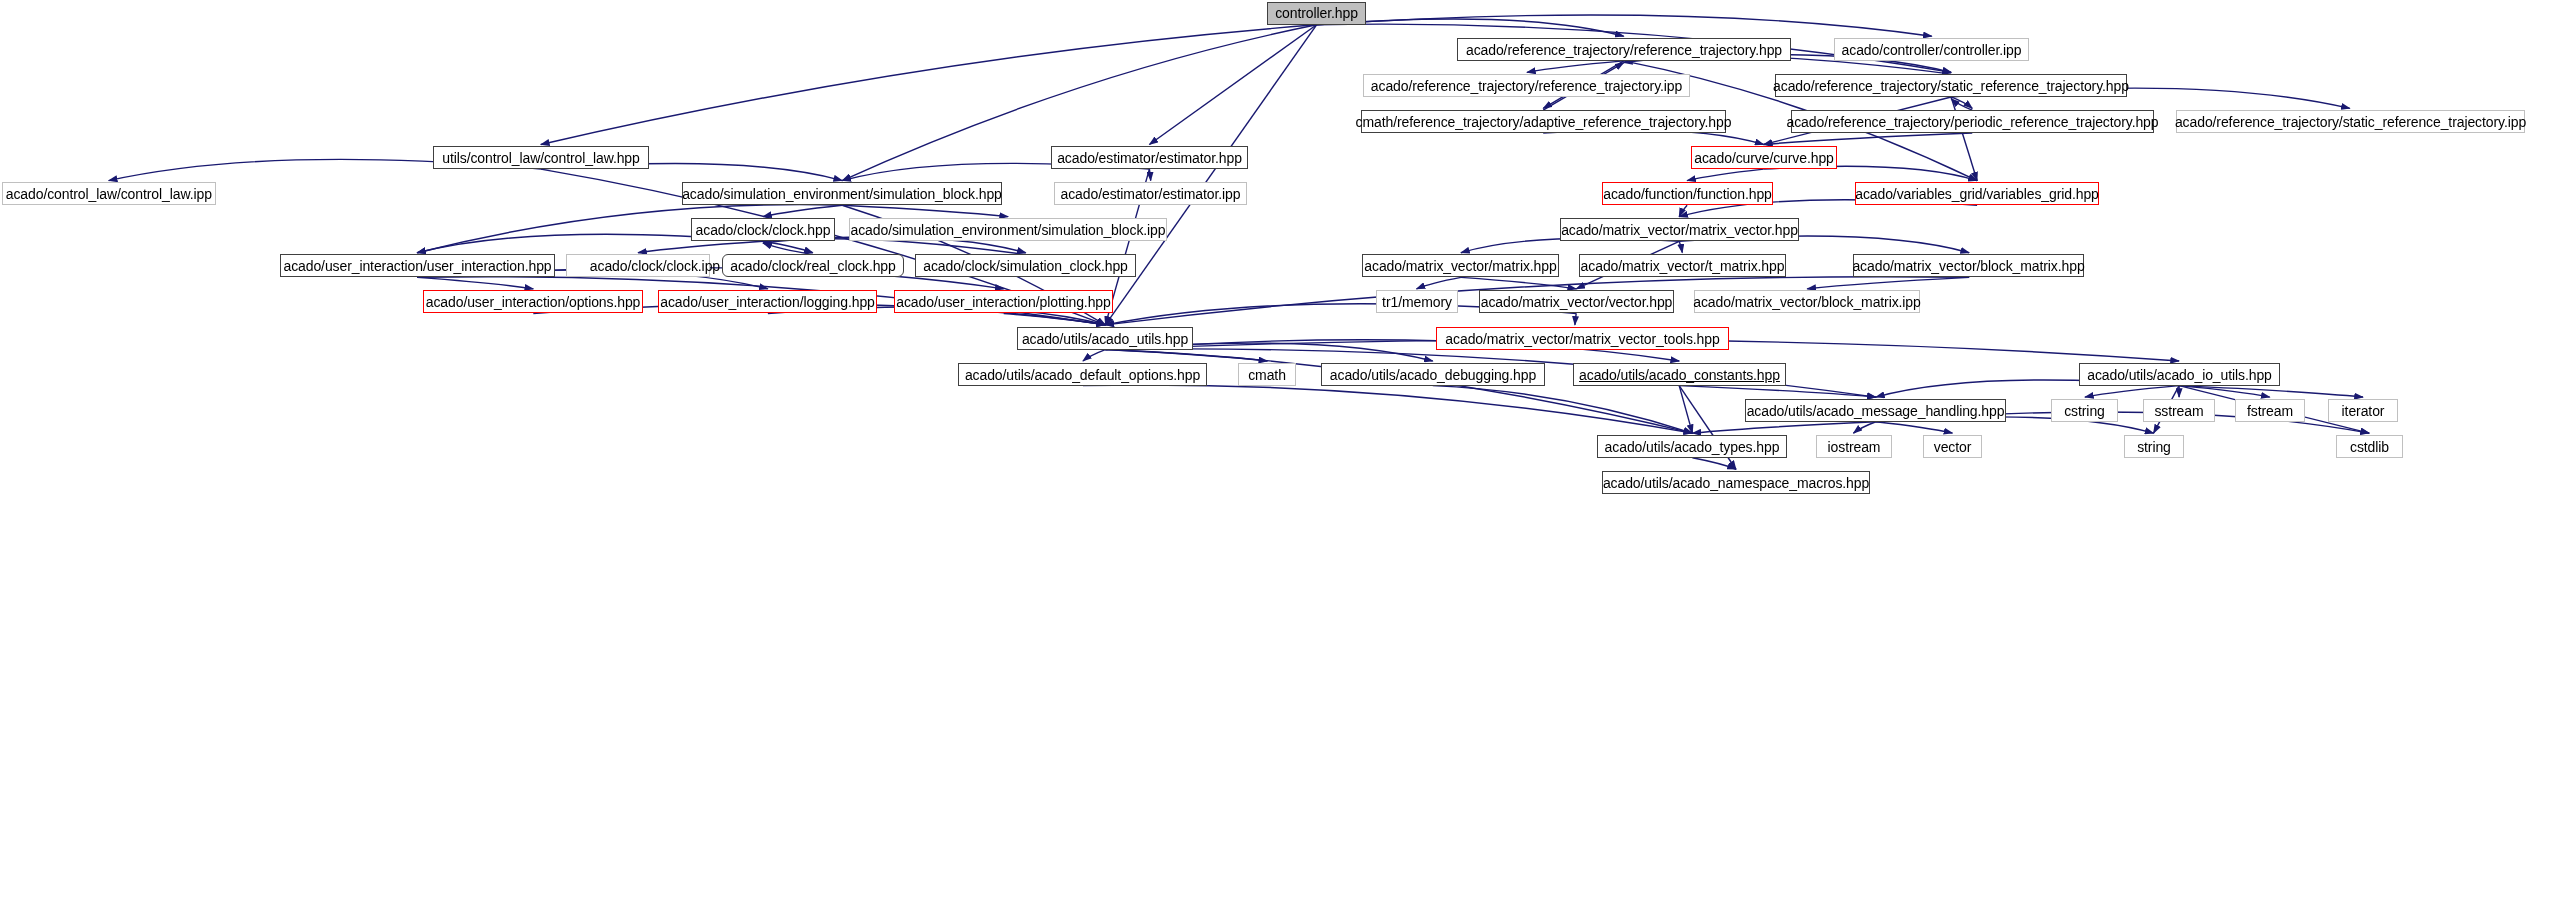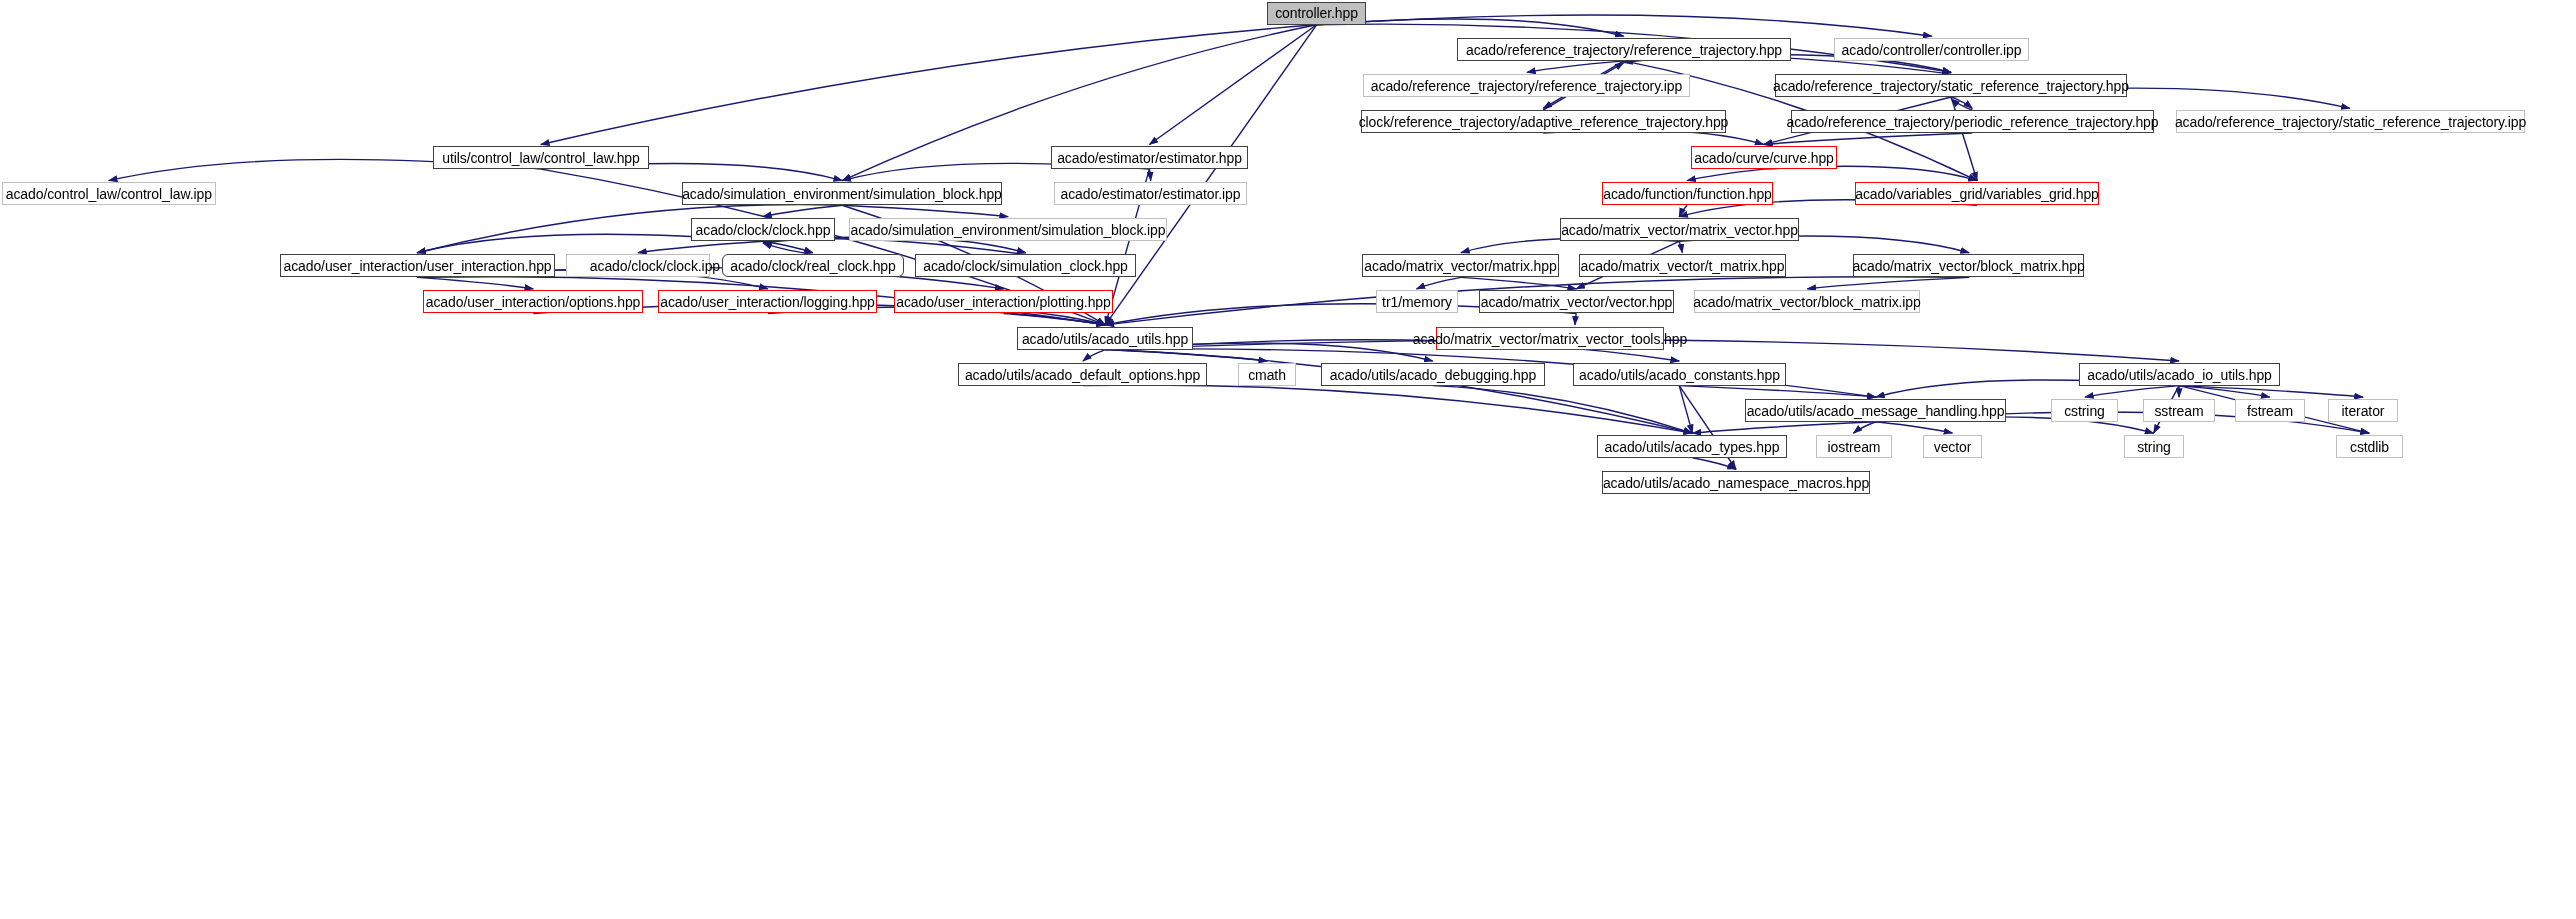--- a/index.html
+++ b/index.html
@@ -129,21 +129,21 @@
         <path d="M1923,520 Q1956.66,526.5 1972.5,533" marker-end="url(#arrow)"></path>
         <path d="M1908,438 Q1940.25,485.5 1972.5,533" marker-end="url(#arrow)"></path>
       </g>
   </svg>
   <div id="nodes">
       <div class="node n-root" style="left: 1267px; top: 1.8px; width: 99px;">controller.hpp</div>
       <div class="node n-hdr" style="left: 1457px; top: 38px; width: 334px;">acado/reference_trajectory/reference_trajectory.hpp</div>
       <div class="node n-ipp" style="left: 1834px; top: 38px; width: 195px;">acado/controller/controller.ipp</div>
       <div class="node n-ipp" style="left: 1363px; top: 74px; width: 327px;">acado/reference_trajectory/reference_trajectory.ipp</div>
       <div class="node n-hdr" style="left: 1775px; top: 74px; width: 352px;">acado/reference_trajectory/static_reference_trajectory.hpp</div>
-      <div class="node n-hdr" style="left: 1361px; top: 110px; width: 365px;">clock/reference_trajectory/adaptive_reference_trajectory.hpp</div>
+      <div class="node n-hdr" style="left: 1361px; top: 110px; width: 365px;">cmath/reference_trajectory/adaptive_reference_trajectory.hpp</div>
       <div class="node n-hdr" style="left: 1791px; top: 110px; width: 363px;">acado/reference_trajectory/periodic_reference_trajectory.hpp</div>
       <div class="node n-ipp" style="left: 2176px; top: 110px; width: 349px;">acado/reference_trajectory/static_reference_trajectory.ipp</div>
       <div class="node n-hdr" style="left: 433px; top: 146px; width: 216px;">utils/control_law/control_law.hpp</div>
       <div class="node n-hdr" style="left: 1051px; top: 146px; width: 197px;">acado/estimator/estimator.hpp</div>
       <div class="node n-red" style="left: 1691px; top: 146px; width: 146px;">acado/curve/curve.hpp</div>
       <div class="node n-ipp" style="left: 1.8px; top: 182px; width: 214px;">acado/control_law/control_law.ipp</div>
       <div class="node n-hdr" style="left: 682px; top: 182px; width: 320px;">acado/simulation_environment/simulation_block.hpp</div>
       <div class="node n-ipp" style="left: 1054px; top: 182px; width: 193px;">acado/estimator/estimator.ipp</div>
       <div class="node n-red" style="left: 1602px; top: 182px; width: 171px;">acado/function/function.hpp</div>
       <div class="node n-red" style="left: 1855px; top: 182px; width: 244px;">acado/variables_grid/variables_grid.hpp</div>
@@ -157,25 +157,25 @@
       <div class="node n-hdr" style="left: 1362px; top: 254px; width: 197px;">acado/matrix_vector/matrix.hpp</div>
       <div class="node n-hdr" style="left: 1579px; top: 254px; width: 207px;">acado/matrix_vector/t_matrix.hpp</div>
       <div class="node n-hdr" style="left: 1853px; top: 254px; width: 231px;">acado/matrix_vector/block_matrix.hpp</div>
       <div class="node n-red" style="left: 423px; top: 290px; width: 220px;">acado/user_interaction/options.hpp</div>
       <div class="node n-red" style="left: 658px; top: 290px; width: 219px;">acado/user_interaction/logging.hpp</div>
       <div class="node n-red" style="left: 894px; top: 290px; width: 219px;">acado/user_interaction/plotting.hpp</div>
       <div class="node n-sys" style="left: 1376px; top: 290px; width: 82px;">tr1/memory</div>
       <div class="node n-hdr" style="left: 1479px; top: 290px; width: 195px;">acado/matrix_vector/vector.hpp</div>
       <div class="node n-ipp" style="left: 1694px; top: 290px; width: 226px;">acado/matrix_vector/block_matrix.ipp</div>
       <div class="node n-hdr" style="left: 1017px; top: 327px; width: 176px;">acado/utils/acado_utils.hpp</div>
-      <div class="node n-red" style="left: 1436px; top: 327px; width: 228px;">acado/matrix_vector/matrix_vector_tools.hpp</div>
+      <div class="node n-red" style="left: 1436px; top: 327px; width: 293px;">acado/matrix_vector/matrix_vector_tools.hpp</div>
       <div class="node n-hdr" style="left: 958px; top: 363px; width: 249px;">acado/utils/acado_default_options.hpp</div>
       <div class="node n-sys" style="left: 1238px; top: 363px; width: 58px;">cmath</div>
       <div class="node n-hdr" style="left: 1321px; top: 363px; width: 224px;">acado/utils/acado_debugging.hpp</div>
-      <div class="node n-hdr" style="left: 1573px; top: 363px; width: 213px;">acado/utils/acado_constants.hpp</div>
+      <div class="node n-hdr" style="left: 1573px; top: 363px; width: 213px; text-decoration: underline;">acado/utils/acado_constants.hpp</div>
       <div class="node n-hdr" style="left: 2079px; top: 363px; width: 201px;">acado/utils/acado_io_utils.hpp</div>
       <div class="node n-hdr" style="left: 1745px; top: 399px; width: 261px;">acado/utils/acado_message_handling.hpp</div>
       <div class="node n-sys" style="left: 2051px; top: 399px; width: 67px;">cstring</div>
       <div class="node n-sys" style="left: 2143px; top: 399px; width: 72px;">sstream</div>
       <div class="node n-sys" style="left: 2235px; top: 399px; width: 70px;">fstream</div>
       <div class="node n-sys" style="left: 2328px; top: 399px; width: 70px;">iterator</div>
       <div class="node n-hdr" style="left: 1597px; top: 435px; width: 190px;">acado/utils/acado_types.hpp</div>
       <div class="node n-sys" style="left: 1816px; top: 435px; width: 76px;">iostream</div>
       <div class="node n-sys" style="left: 1923px; top: 435px; width: 59px;">vector</div>
       <div class="node n-sys" style="left: 2124px; top: 435px; width: 60px;">string</div>

